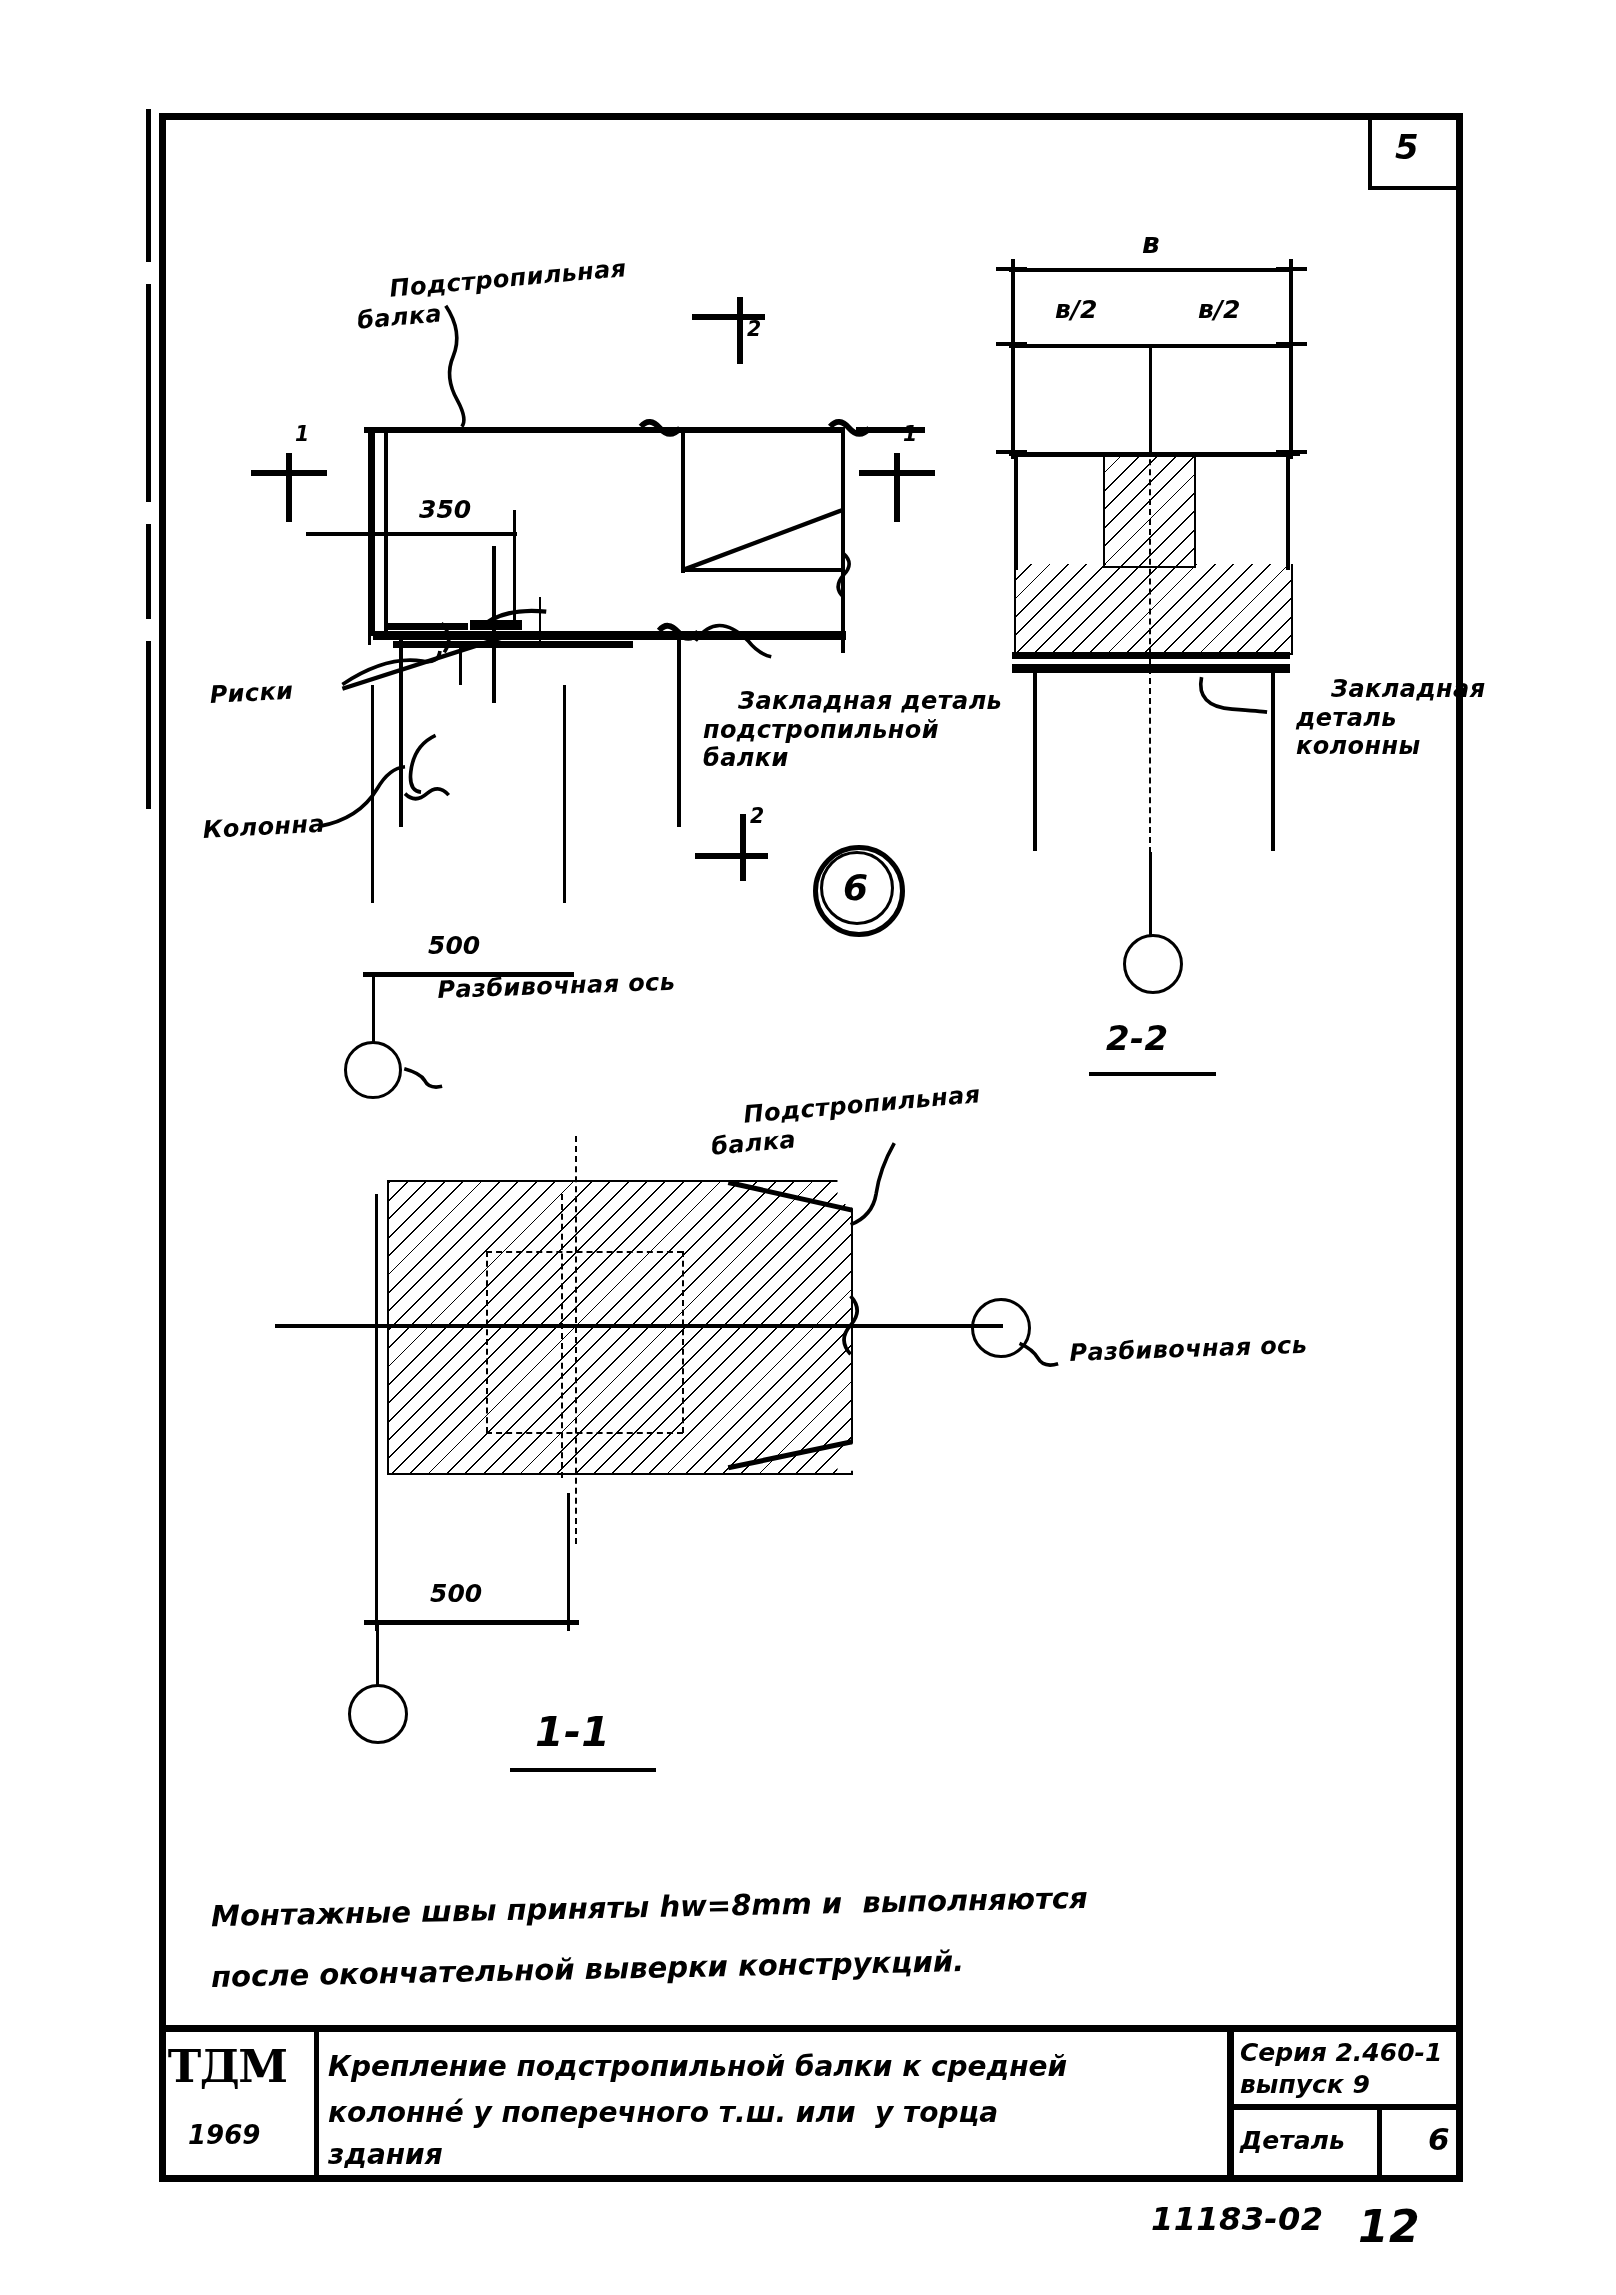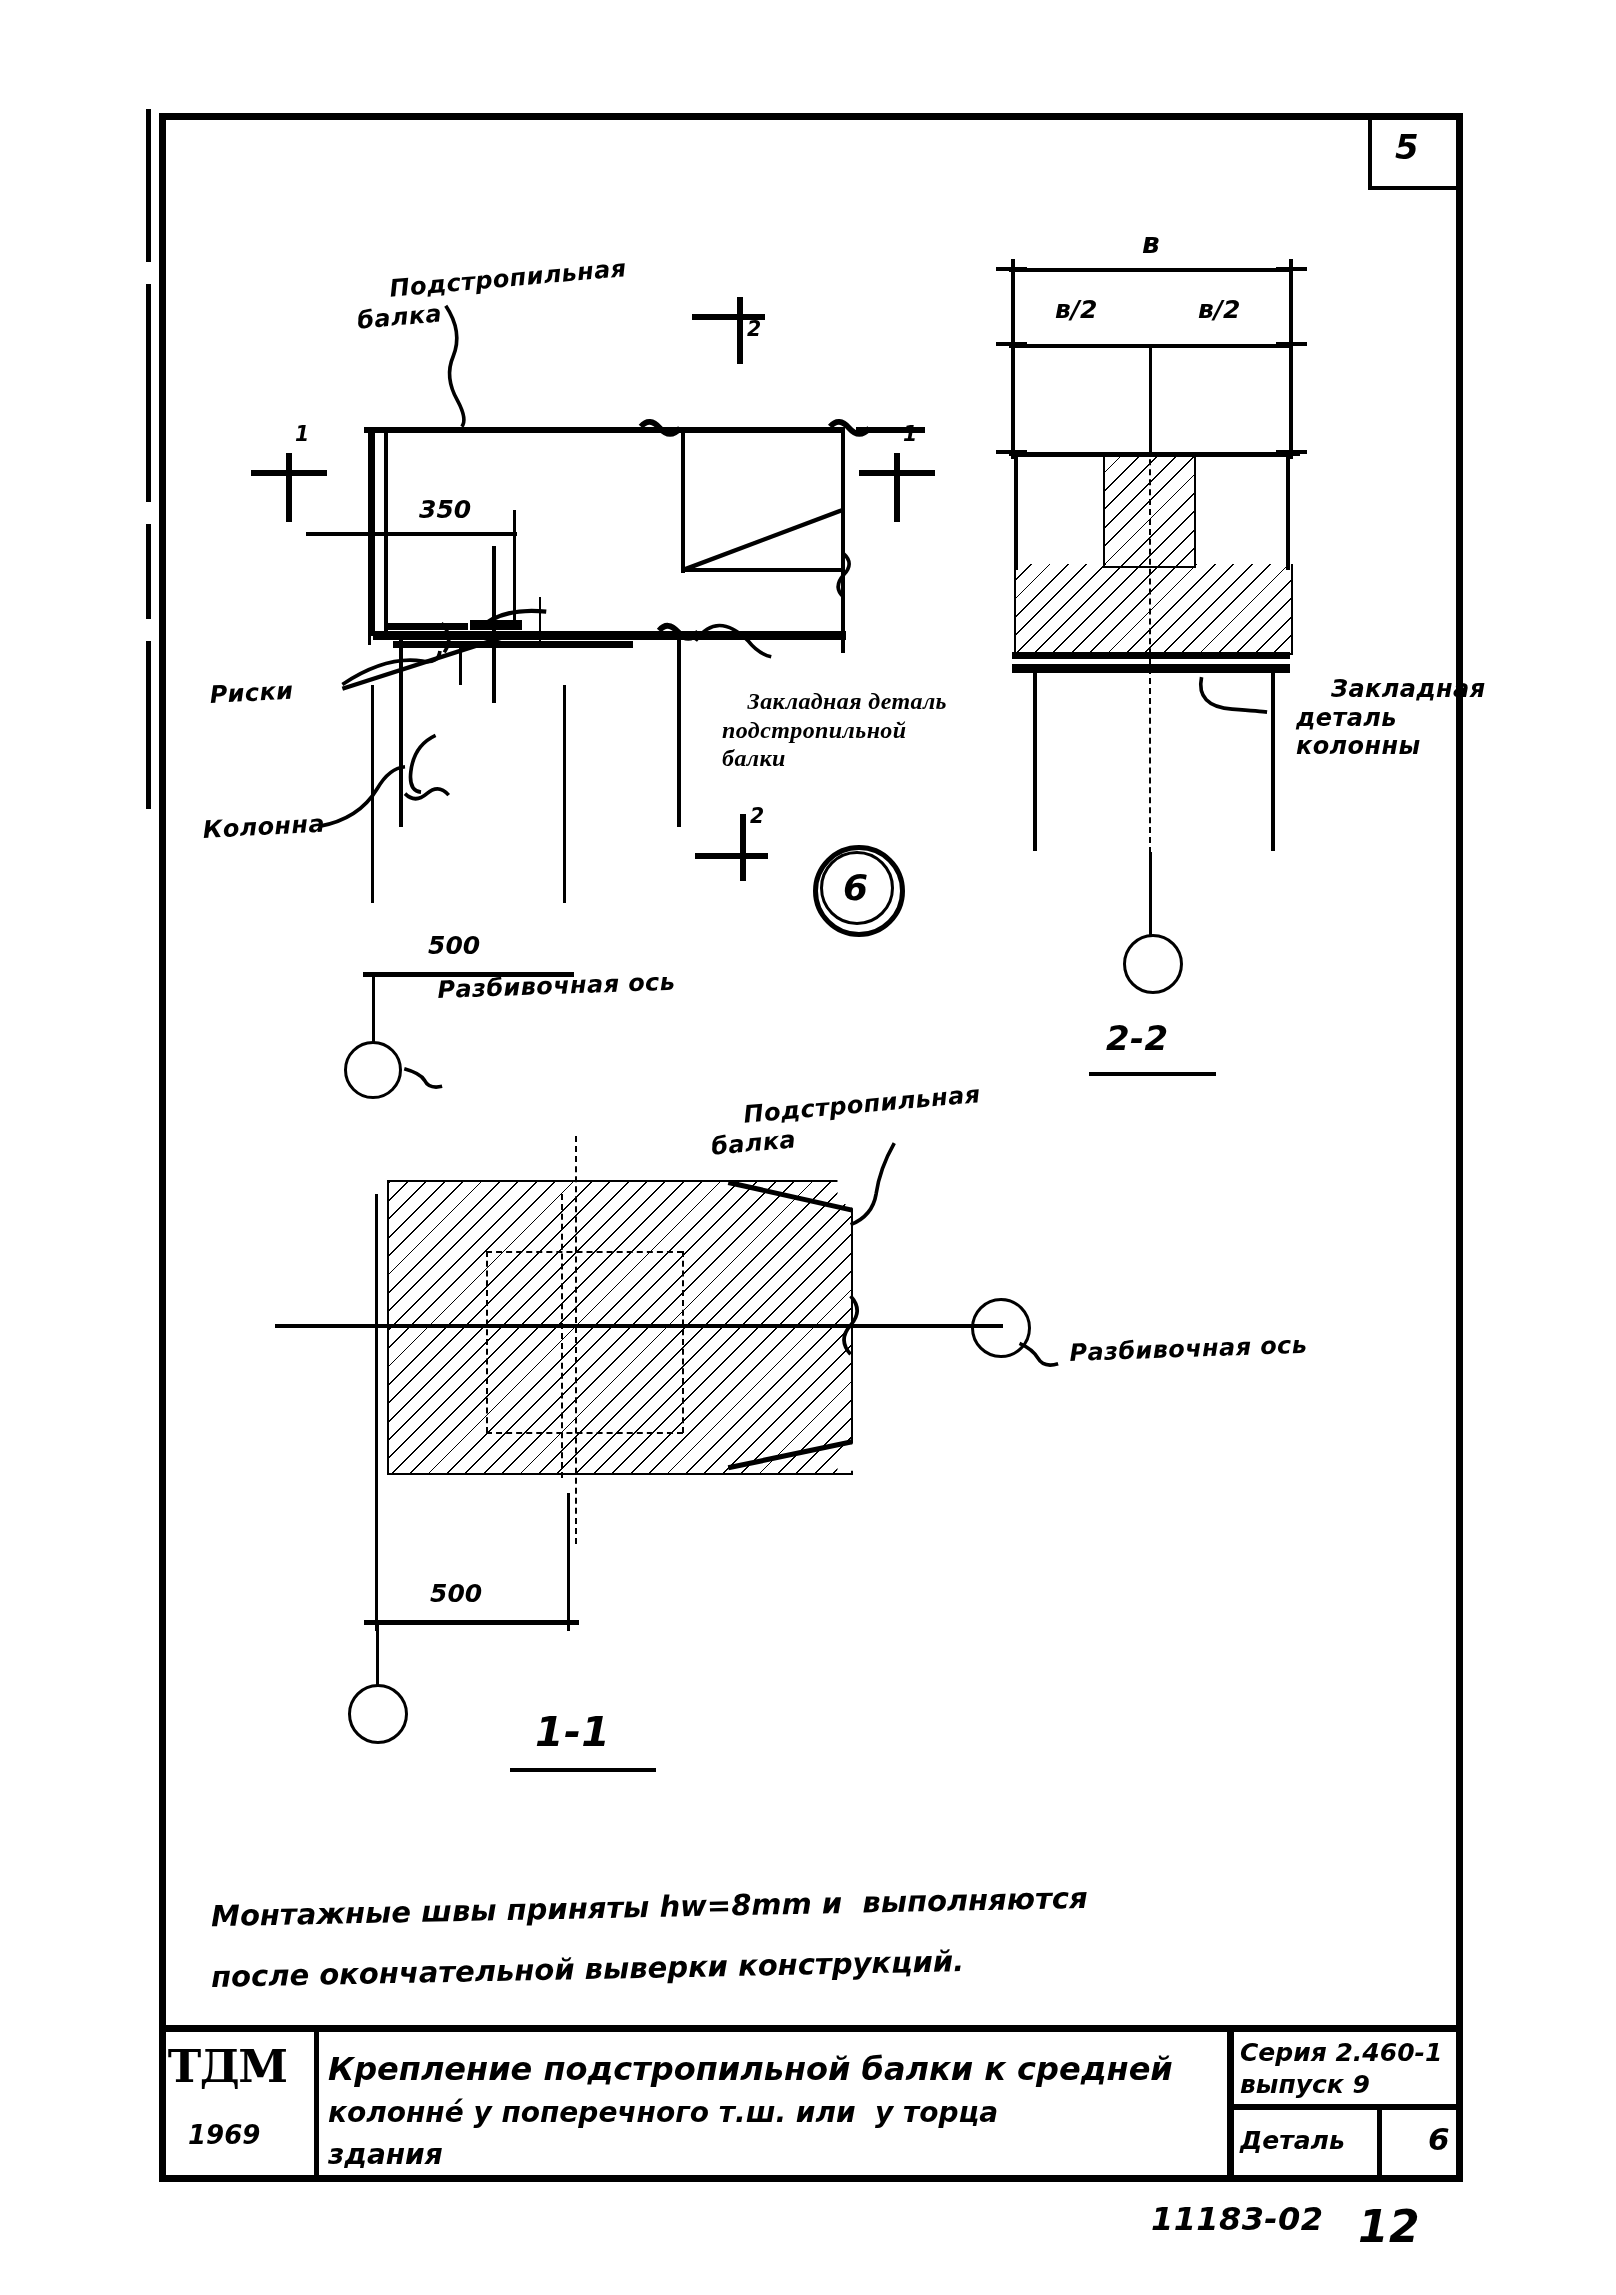--- a/index.html
+++ b/index.html
@@ -131,21 +131,21 @@
 
   <div class="hand md" style="left:351px;top:250px;transform:rotate(-5deg);">
     <span style="white-space:pre-line;">Подстропильная
 балка</span>
   </div>
 
   <div class="hand md" style="left:209px;top:681px;transform:rotate(-3deg);">Риски</div>
 
   <div class="hand md" style="left:202px;top:816px;transform:rotate(-3deg);">Колонна</div>
 
-  <div class="hand md" style="left:722px;top:659px;font-family:Liberation Serif, serif;">
+  <div class="hand md" style="left:703px;top:659px;">
     <span style="white-space:pre-line;">Закладная деталь
 подстропильной
 балки</span>
   </div>
 
   <div class="hand md" style="left:437px;top:976px;transform:rotate(-2deg);">Разбивочная ось</div>
 
   <div class="secmark" style="left:251px;top:437px;">
     <div class="ln hl" style="left:0;top:33px;width:76px;height:5.8px;"></div>
     <div class="ln vl" style="left:35px;top:16px;width:5.8px;height:69px;"></div>
@@ -287,21 +287,21 @@
     <div class="tb-line" style="left:0;top:150px;width:1304px;height:7.3px;"></div>
 
     <div class="tb-line" style="left:155px;top:4.4px;width:5.1px;height:149px;"></div>
     <div class="tb-line" style="left:1068px;top:4.4px;width:6.6px;height:149px;"></div>
     <div class="tb-line" style="left:1218px;top:82px;width:5.1px;height:71px;"></div>
     <div class="tb-line" style="left:1068px;top:79px;width:236px;height:5.8px;"></div>
 
     <div class="serif-logo" style="left:8.7px;top:14.6px;">ТДМ</div>
     <div class="tb-txt" style="left:29px;top:95px;font-size:26px;">1969</div>
 
-    <div class="tb-txt" style="left:169px;top:25px;font-size:32px;">Крепление подстропильной балки к средней</div>
+    <div class="tb-txt" style="left:169px;top:25px;font-size:28px;">Крепление подстропильной балки к средней</div>
     <div class="tb-txt" style="left:169px;top:71px;font-size:28px;">колоннé у поперечного т.ш. или  у торца</div>
     <div class="tb-txt" style="left:169px;top:113px;font-size:28px;">здания</div>
 
     <div class="tb-txt" style="left:1081px;top:13px;font-size:25px;">Серия 2.460-1</div>
     <div class="tb-txt" style="left:1081px;top:45px;font-size:25px;">выпуск 9</div>
 
     <div class="tb-txt" style="left:1081px;top:101px;font-size:25px;">Деталь</div>
     <div class="tb-txt" style="left:1269px;top:96px;font-size:31px;">6</div>
   </div>
 

